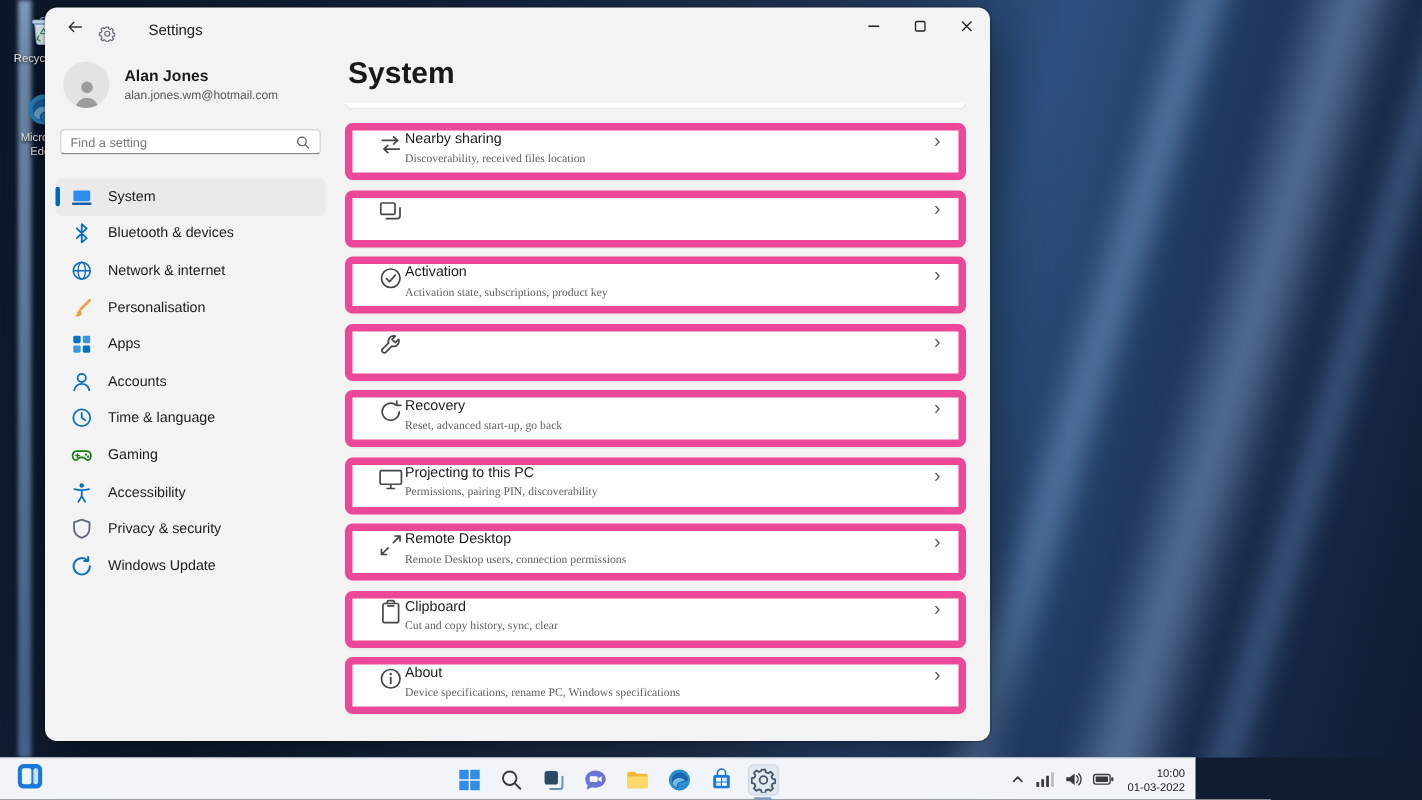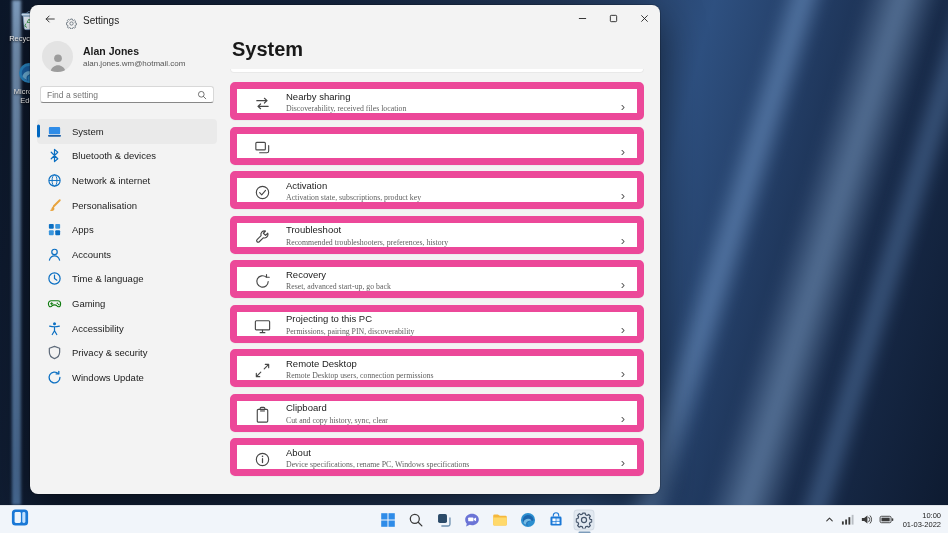--- a/index.html
+++ b/index.html
@@ -29,21 +29,21 @@
 
   
   .window { position:absolute; left:30px; top:5px; width:630px; height:489px; background:#f3f3f3;
             border-radius:8px; overflow:hidden; display:flex; flex-direction:column;
             box-shadow:0 14px 42px rgba(0,0,0,.55), 0 0 0 1px rgba(0,0,0,.18); }
   .titlebar { height:30px; flex:0 0 30px; display:flex; align-items:center; position:relative; }
   .back-button { width:28px; height:24px; margin-left:6px; display:flex; align-items:center; justify-content:center; border-radius:4px; }
   .back-button svg { width:12px; height:12px; }
   .title-app-icon { width:11px; height:11px; margin:0 6px 0 2px; color:#5a6570; }
   .title-app-icon svg { width:100%; height:100%; }
-  .title-text { font-size:10px; color:#1b1b1b; }
+  .title-text { font-size:10px; color:#1b1b1b;margin-left:16px; }
   .window-controls { position:absolute; right:0; top:0; height:26px; display:flex; }
   .win-btn { width:31px; height:100%; display:flex; align-items:center; justify-content:center; }
   .win-btn svg { width:9px; height:9px; }
 
   .window-body { flex:1; display:flex; min-height:0; }
 
   
   .sidebar { width:194px; flex:0 0 194px; padding-top:2px; }
   .profile { display:flex; align-items:center; gap:10px; padding:4px 12px 14px 12px; }
   .avatar { width:31px; height:31px; border-radius:50%; background:#e3e3e3; overflow:hidden;
@@ -69,32 +69,32 @@
   .nav-item.active .nav-accent { display:block; }
   .nav-icon { width:15px; height:15px; flex:0 0 15px; }
   .nav-icon svg { width:100%; height:100%; display:block; }
   .nav-label { font-size:9.5px; color:#1b1b1b; white-space:nowrap; }
 
   
   .content { flex:1; padding:0 16px 0 6px; min-width:0; }
   .page-title { font-size:20px; font-weight:600; color:#191919; line-height:22px; margin:3px 0 0 2px; }
   .partial-card { height:4px; background:#fff; border:1px solid #e9e9e9; border-top:none;
                   border-radius:0 0 4px 4px; margin:9px 0 9px 0; }
-  .card { height:38px; background:#fff; border:7px solid #ec4899; border-radius:5px;
+  .card { height:38px; background:#fff; border:5px solid #ec4899; border-radius:5px;
           box-shadow:0 1px 1px rgba(0,0,0,.03); margin-bottom:6.5px;
-          display:flex; align-items:flex-end; gap:14px; padding:0 12px 0 16px; }
+          display:flex; align-items:flex-start; padding:0 12px 0 16px; }
   .card-icon { width:19px; height:19px; flex:0 0 19px; color:#474747; }
   .card-icon svg { width:100%; height:100%; display:block; }
   .card-text { display:flex; flex-direction:column; min-width:0; }
   .card-title { font-size:9.5px; color:#1b1b1b; }
   .card-subtitle { font-size:7.8px; color:#5f5f5f; margin-top:2.5px; white-space:nowrap;font-family:Liberation Serif, serif; }
   .card-chevron { margin-left:auto; font-size:13px; color:#5c5c5c; line-height:1; }
 
   
-  .taskbar { position:absolute; left:0; bottom:0; width:948px; height:28px; background:#f1f5fa;
+  .taskbar { position:absolute; left:0; bottom:0; width:797px; height:28px; background:#f1f5fa;
              border-top:1px solid #e0e4e9; }
   .tb-left { position:absolute; left:10px; top:50%; transform:translateY(-50%); width:19px; height:19px;
              display:flex; align-items:center; justify-content:center; }
   .tb-left svg { width:18px; height:18px; }
   .tb-center { position:absolute; left:calc(50% + 12px); top:50%; transform:translate(-50%,-50%);
                display:flex; gap:7px; }
   .tb-btn { width:21px; height:21px; border-radius:4px; display:flex; align-items:center;
             justify-content:center; position:relative; }
   .tb-btn.active { background:#e2e9f1; box-shadow:inset 0 0 0 1px #d3dbe4; }
   .tb-glyph { width:17px; height:17px; display:block; }
@@ -352,24 +352,20 @@
       <div class="card-subtitle">Activation state, subscriptions, product key</div>
     </div>
     <span class="card-chevron">›</span>
   </div>
           <div class="card">
     <span class="card-icon">
               <svg viewBox="0 0 20 20">
                 <path d="M15.8 6.7a3.8 3.8 0 0 1-5 3.6l-4.2 4.2a1.6 1.6 0 0 1-2.3-2.3l4.2-4.2a3.8 3.8 0 0 1 4.7-4.8L10.9 5.5l2.3 2.3 2.3-2.3c.2.4.3.8.3 1.2z" fill="none" stroke="currentColor" stroke-width="1.2" stroke-linejoin="round"></path>
               </svg>
             </span>
-    <div class="card-text">
-      <div class="card-title">Troubleshoot</div>
-      <div class="card-subtitle">Recommended troubleshooters, preferences, history</div>
-    </div>
     <span class="card-chevron">›</span>
   </div>
           <div class="card">
     <span class="card-icon">
               <svg viewBox="0 0 20 20">
                 <path d="M16 10a6 6 0 1 1-2.1-4.6" fill="none" stroke="currentColor" stroke-width="1.2" stroke-linecap="round"></path>
                 <path d="M14.2 2.6v2.9h2.9" fill="none" stroke="currentColor" stroke-width="1.2" stroke-linecap="round" stroke-linejoin="round"></path>
               </svg>
             </span>
     <div class="card-text">

